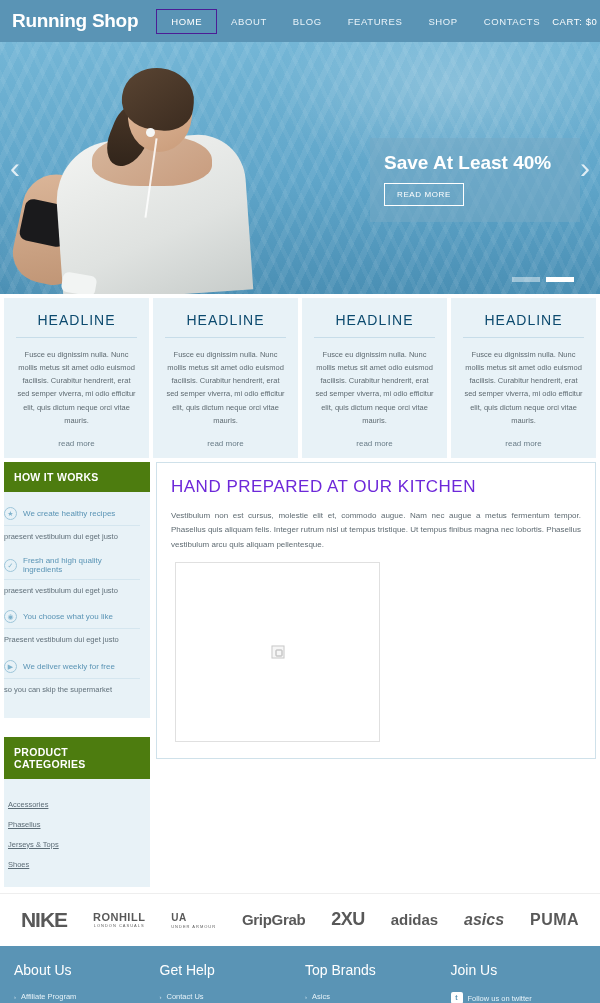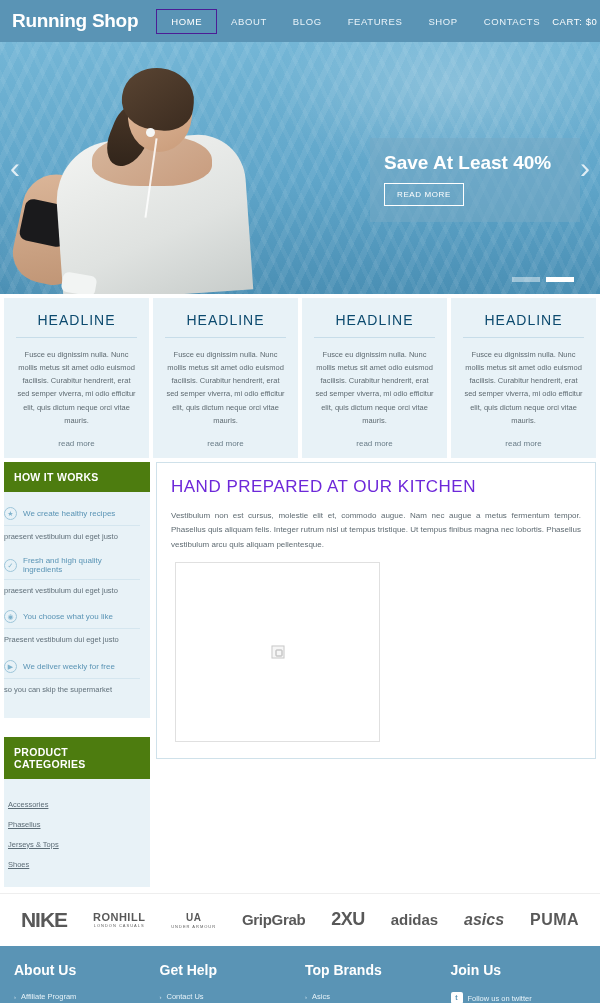--- a/index.html
+++ b/index.html
@@ -226,32 +226,32 @@
 
   
   .brands {
     display: flex; align-items: center; justify-content: space-around;
     padding: 14px 8px; background: #ffffff; border-top: 1px solid #eee;
   }
   .brand { color: #3c3c3c; font-weight: bold; font-style: italic; opacity: 0.85; white-space: nowrap; }
   .b-nike { font-size: 21px; font-style: normal; letter-spacing: -1px; }
   .b-ronhill { font-size: 11px; font-style: normal; letter-spacing: 0.5px; text-align: center; line-height: 1.2; }
   .b-ronhill small { display: block; font-size: 4px; font-weight: normal; letter-spacing: 1px; }
-  .b-ua { font-size: 10px; font-style: normal; letter-spacing: 0.5px; text-align: center; line-height: 1.3; }
+  .b-ua { font-size: 10px; font-style: normal; letter-spacing: 0.5px; text-align: left; line-height: 1.3; }
   .b-ua small { display: block; font-size: 4px; font-weight: normal; letter-spacing: 1px; }
   .b-gripgrab { font-size: 15px; font-style: normal; letter-spacing: -0.3px; }
   .b-2xu { font-size: 18px; font-style: normal; letter-spacing: -0.5px; }
   .b-adidas { font-size: 15px; font-style: normal; }
   .b-asics { font-size: 16px; font-style: italic; }
   .b-puma { font-size: 16px; font-style: normal; letter-spacing: 0.5px; }
 
   
   .footer { background: #5a94b5; color: #ffffff; padding: 16px 14px 12px 14px; display: flex; gap: 10px; }
   .fcol { flex: 1; }
-  .fcol h4 { font-size: 14px; font-weight: bold; margin-bottom: 11px; color: #ffffff; }
+  .fcol h4 { font-size: 14px; font-weight: normal; margin-bottom: 11px; color: #ffffff; }
   .fcol ul { list-style: none; }
   .fcol li { font-size: 7.5px; padding: 3.5px 0; color: #e6f2f8; display: flex; align-items: center; gap: 5px; }
   .fcol li .chev { font-size: 6px; color: #cfe4ef; }
   .fcol a { color: #e6f2f8; text-decoration: none; }
   .social-ico {
     width: 12px; height: 12px; background: #ffffff; color: #5a94b5;
     font-size: 7px; line-height: 12px; text-align: center; font-weight: bold;
     border-radius: 2px; flex: 0 0 12px;
   }
 </style>

